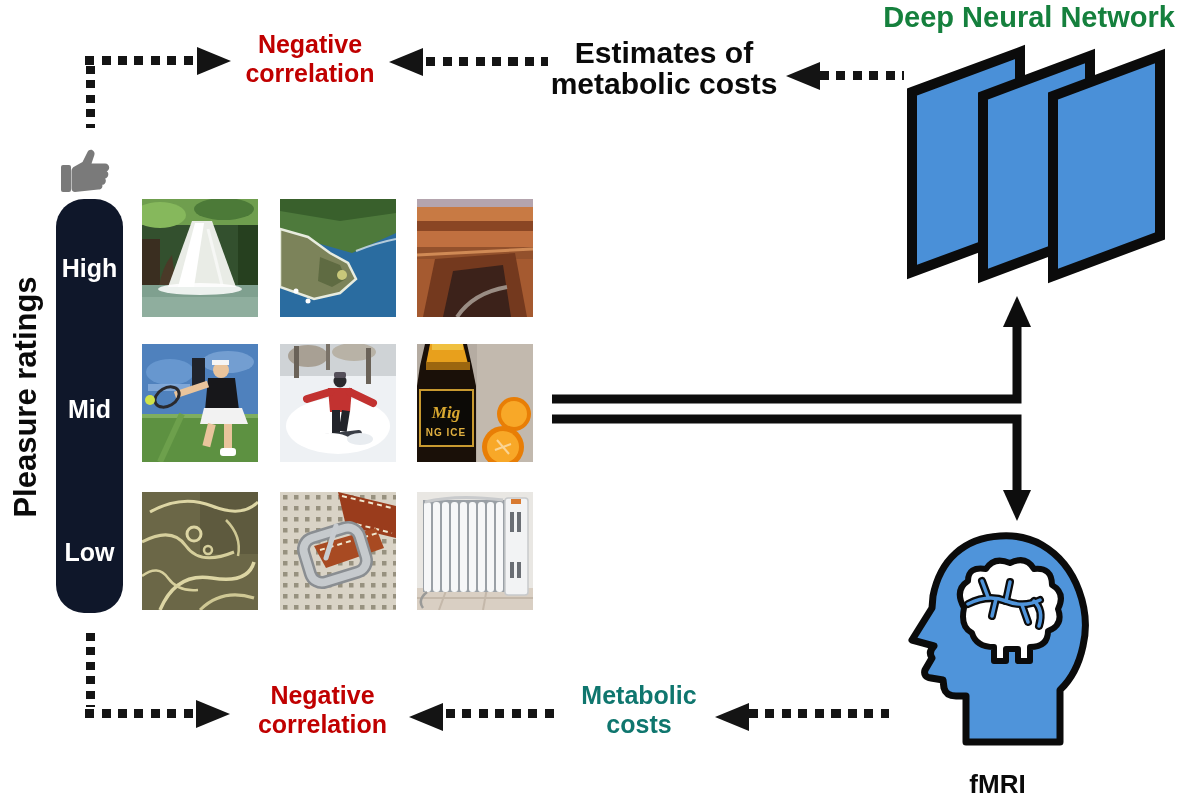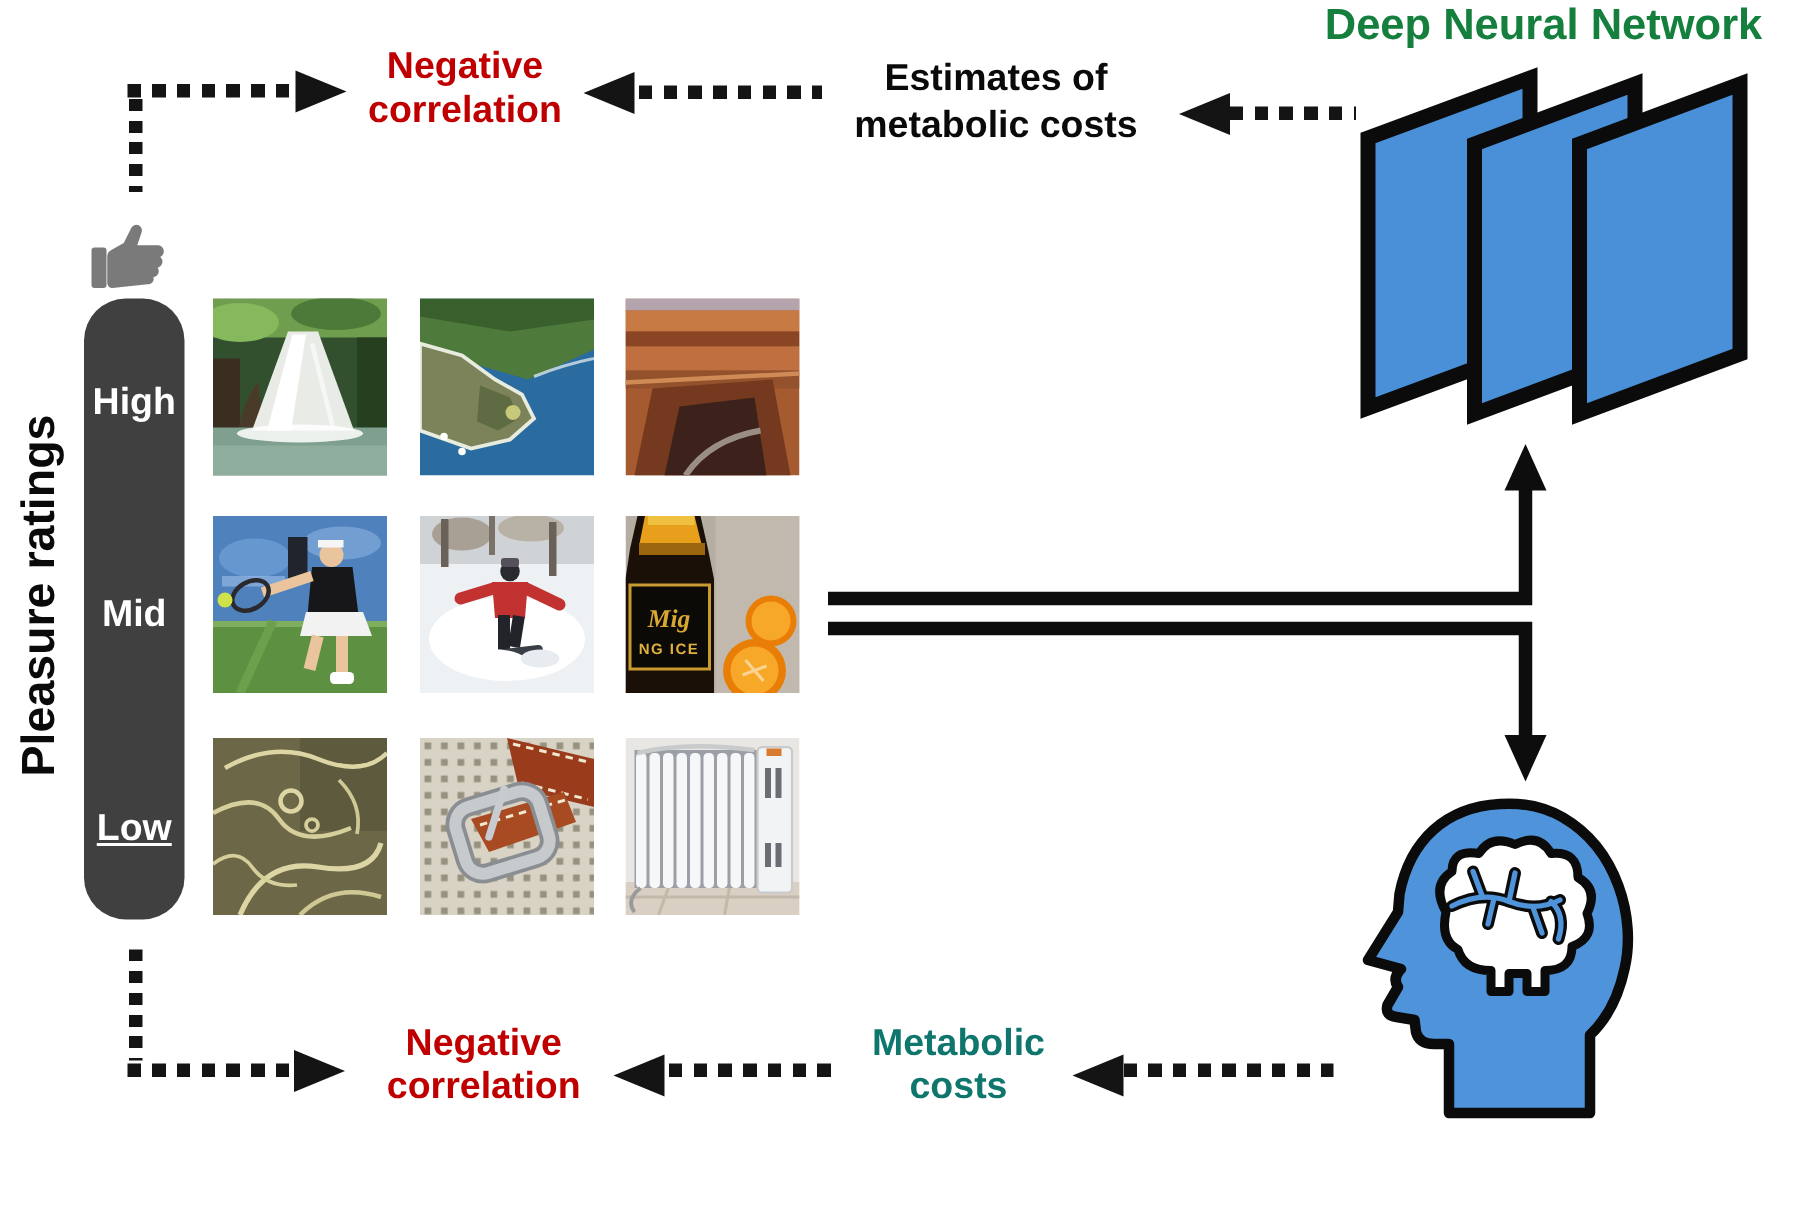--- a/index.html
+++ b/index.html
@@ -10,30 +10,30 @@
   .lbl{font-weight:bold;text-align:center;}
   .red{color:#c00000;}
 
   
   .dash-h{position:absolute;height:9px;background:repeating-linear-gradient(90deg,#141414 0 9px,transparent 9px 16.5px);}
   .dash-v{position:absolute;width:9px;background:repeating-linear-gradient(180deg,#141414 0 8px,transparent 8px 14.5px);}
   .arr-right{position:absolute;width:0;height:0;border-top:14px solid transparent;border-bottom:14px solid transparent;border-left:34px solid #141414;}
   .arr-left{position:absolute;width:0;height:0;border-top:14px solid transparent;border-bottom:14px solid transparent;border-right:34px solid #141414;}
 
   
-  .pill{position:absolute;left:56px;top:199px;width:67px;height:414px;border-radius:28px;background:#404040;}
+  .pill{position:absolute;left:56px;top:199px;width:67px;height:414px;border-radius:28px;background:#0f172a;}
   .pill .lvl{position:absolute;left:0;width:100%;text-align:center;color:#ffffff;font-weight:bold;font-size:25px;line-height:28px;}
 
   .vlabel{position:absolute;left:26px;top:397px;transform:translate(-50%,-50%) rotate(-90deg);white-space:nowrap;font-weight:bold;font-size:31px;color:#0a0a0a;}
 
   .thumbcell{position:absolute;width:104px;height:118px;}
   .thumbcell svg{display:block;width:116px;height:118px;}
 
   .t-negtop{position:absolute;left:229px;top:30px;width:162px;font-size:25px;line-height:29px;}
-  .t-est{position:absolute;left:550px;top:37px;width:228px;font-size:25px;line-height:31px;color:#0a0a0a;}
+  .t-est{position:absolute;left:550px;top:37px;width:228px;font-size:30px;line-height:31px;color:#0a0a0a;}
   .t-dnn{position:absolute;left:858px;top:1px;width:342px;font-size:29px;color:#15803d;}
   .t-negbot{position:absolute;left:240px;top:681px;width:165px;font-size:25px;line-height:29px;}
   .t-met{position:absolute;left:553px;top:681px;width:172px;font-size:25px;line-height:29px;color:#0f766e;}
   .t-fmri{position:absolute;left:900px;top:769px;width:195px;font-size:26px;color:#0a0a0a;}
 </style>
 </head>
 <body>
 
 <div id="canvas">
 
@@ -76,21 +76,21 @@
   <svg class="abs" style="left:60px;top:148px;" width="54" height="46" viewBox="0 0 54 46">
     <g fill="#7a7a7a">
       <rect x="1" y="17" width="10" height="27" rx="2"></rect>
       <path d="M15,44 c-2,0 -3.5,-1.5 -3.5,-3.5 V23 c0,-2 1,-3.5 3,-4.5 l8,-4.5 5,-10 c1,-2 3.2,-2.8 5,-1.8 c1.8,1 2.6,3 1.8,5 l-2.8,8.3 h13.5 c2.5,0 4.2,1.8 4.2,4 c0,1.8 -1,3.2 -2.5,3.8 c1.4,0.9 2,2.6 1.4,4.4 c-0.5,1.5 -1.6,2.4 -3,2.8 c0.8,1.1 1,2.5 0.4,3.9 c-0.6,1.4 -1.9,2.3 -3.3,2.4 c0.4,1 0.3,2.2 -0.4,3.2 c-0.8,1.1 -2,1.5 -3.5,1.5 Z"></path>
     </g>
   </svg>
 
   <div class="pill">
     <span class="lvl" style="top:55px;">High</span>
     <span class="lvl" style="top:196px;">Mid</span>
-    <span class="lvl" style="top:339px;text-decoration:underline;">Low</span>
+    <span class="lvl" style="top:339px;">Low</span>
   </div>
 
   <div class="thumbcell" style="left:142px;top:199px;">
     <svg viewBox="0 0 116 118" title="Waterfall cascading through a green forest">
       <rect width="116" height="118" fill="#33502e"></rect>
       <rect width="116" height="26" fill="#6f9e4e"></rect>
       <ellipse cx="18" cy="16" rx="26" ry="13" fill="#86b85c"></ellipse>
       <ellipse cx="82" cy="10" rx="30" ry="11" fill="#4c7a38"></ellipse>
       <rect x="0" y="40" width="18" height="48" fill="#3a2e20"></rect>
       <path d="M30 56 Q20 68 17 88 H34 Z" fill="#4a3a28"></path>
@@ -270,20 +270,21 @@
     </g>
     <g stroke="#4f94da" stroke-width="3.5" fill="none" stroke-linecap="round">
       <path d="M68,76 Q88,66 106,73 Q124,80 140,72"></path>
       <path d="M88,69 L82,53"></path>
         <path d="M106,73 L110,54"></path>
       <path d="M96,71 L92,88"></path>
         <path d="M122,77 L128,94"></path>
       <path d="M134,73 Q144,82 139,98"></path>
     </g>
   </svg>
+  <div class="lbl t-fmri">fMRI</div>
 
   <div class="dash-v" style="left:86px;top:633px;height:74px;"></div>
   <div class="dash-h" style="left:85px;top:709px;width:112px;"></div>
   <div class="arr-right" style="left:196px;top:700px;"></div>
 
   <div class="lbl red t-negbot">Negative correlation</div>
 
   <div class="arr-left" style="left:409px;top:703px;"></div>
   <div class="dash-h" style="left:446px;top:709px;width:110px;"></div>
 

